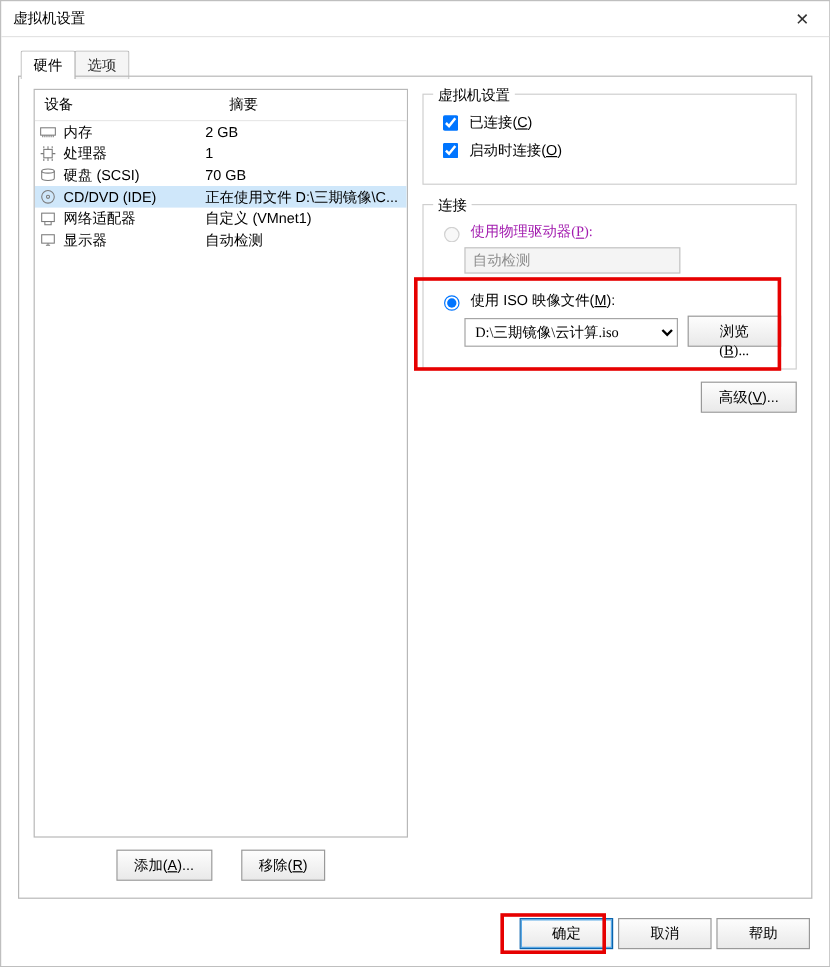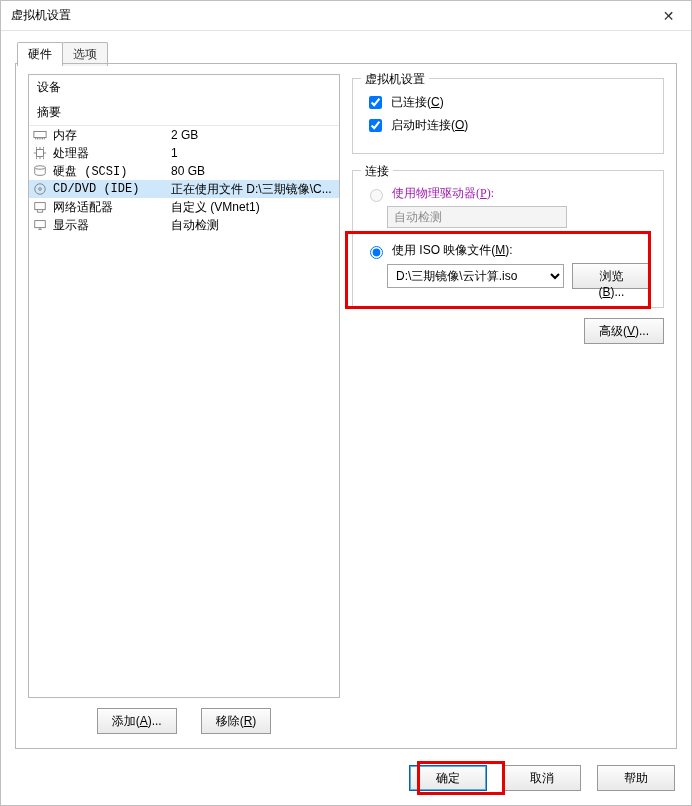--- a/index.html
+++ b/index.html
@@ -107,21 +107,20 @@
     border: 1px solid #b8b8b8;
     background: #fff;
     display: flex;
     flex-direction: column;
     overflow: hidden;
   }
   .device-header {
     display: flex;
     background: #fff;
     border-bottom: 1px solid #e8e8e8;
-    flex-direction: column;
   }
   .device-header .col {
     padding: 4px 8px;
     font-size: 12px;
   }
   .device-header .col-name {
     width: 138px;
     border-right: 0px solid #e8e8e8;
   }
   .device-body { flex: 1; overflow: auto; }
@@ -130,21 +129,20 @@
     align-items: center;
     height: 18px;
     padding: 0 0 0 4px;
     cursor: pointer;
   }
   .device-row .col-name {
     width: 138px;
     display: flex;
     align-items: center;
     gap: 6px;
-    font-family: Liberation Mono, monospace;
   }
   .device-row .col-summary {
     flex: 1;
     white-space: nowrap; overflow: hidden; text-overflow: ellipsis;
   }
   .device-row.selected {
     background: #cfe7fa;
   }
   .hw-icon {
     width: 14px; height: 14px;
@@ -202,22 +200,23 @@
   .highlight-box {
     position: absolute;
     border: 3px solid #e60000;
     pointer-events: none;
     box-sizing: border-box;
   }
   .iso-path {
     margin-left: 22px;
     display: flex;
     gap: 8px;
-    align-items: center;
+    align-items: flex-end;
     margin-top: 4px;
+    font-family: Liberation Serif, serif;
   }
   .iso-path select, .iso-path .combo {
     border: 1px solid #a5a5a5;
     height: 24px;
     width: 180px;
     padding: 0 4px;
     box-sizing: border-box;
     background: #fff;
     font-family: inherit;
     font-size: 12px;
@@ -234,21 +233,21 @@
     box-sizing: border-box;
   }
   .advanced-row {
     display: flex;
     justify-content: flex-end;
     padding: 10px 0 0 0;
   }
   
   .dialog-buttons {
     display: flex;
-    gap: 16px;
+    gap: 4px;
     justify-content: flex-end;
     padding: 10px 16px 14px 16px;
     box-sizing: border-box;
     position: relative;
   }
   .dialog-btn {
     border: 1px solid #999;
     background: linear-gradient(#fdfdfd, #e9e9e9);
     padding: 4px 16px;
     font-size: 12px;
@@ -322,21 +321,21 @@
                 <div class="device-row">
                   <div class="col-name">
                     <span class="hw-icon">
                       <svg viewBox="0 0 16 16">
                         <ellipse cx="8" cy="4" rx="6" ry="2" fill="none" stroke="#7a7a7a"></ellipse>
                         <path d="M2 4v7c0 1.1 2.7 2 6 2s6-0.9 6-2V4" fill="none" stroke="#7a7a7a"></path>
                       </svg>
                     </span>
                     <span>硬盘 (SCSI)</span>
                   </div>
-                  <div class="col-summary">80 GB</div>
+                  <div class="col-summary">70 GB</div>
                 </div>
                 <div class="device-row selected">
                   <div class="col-name">
                     <span class="hw-icon">
                       <svg viewBox="0 0 16 16">
                         <circle cx="8" cy="8" r="6" fill="none" stroke="#7a7a7a"></circle>
                         <circle cx="8" cy="8" r="1.5" fill="none" stroke="#7a7a7a"></circle>
                       </svg>
                     </span>
                     <span>CD/DVD (IDE)</span>

